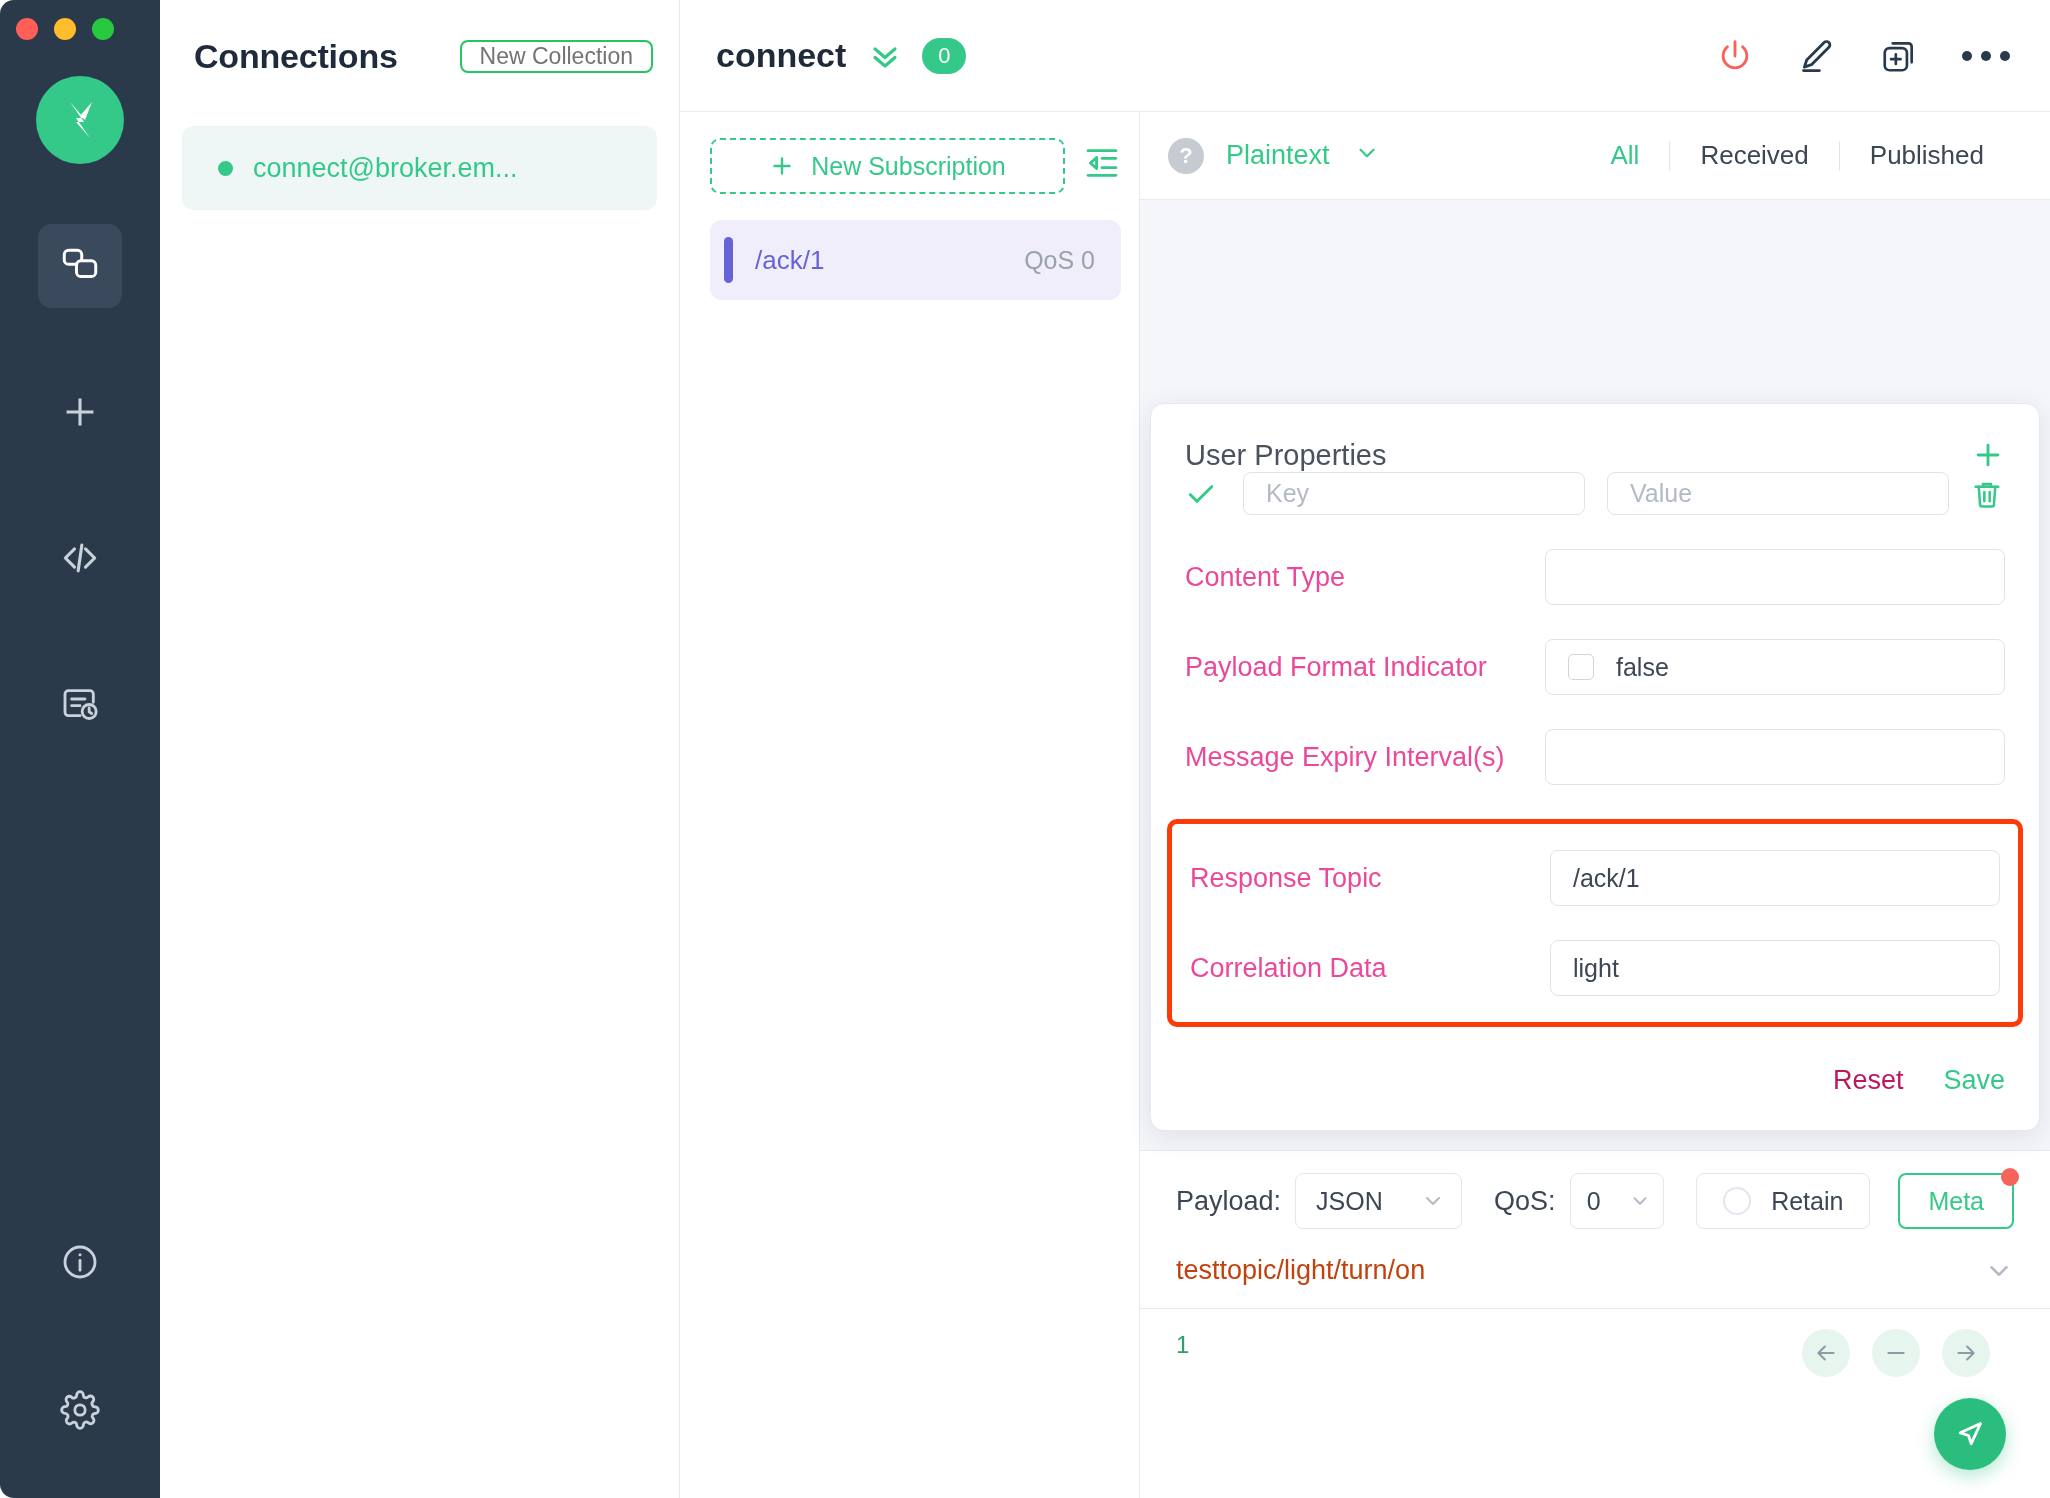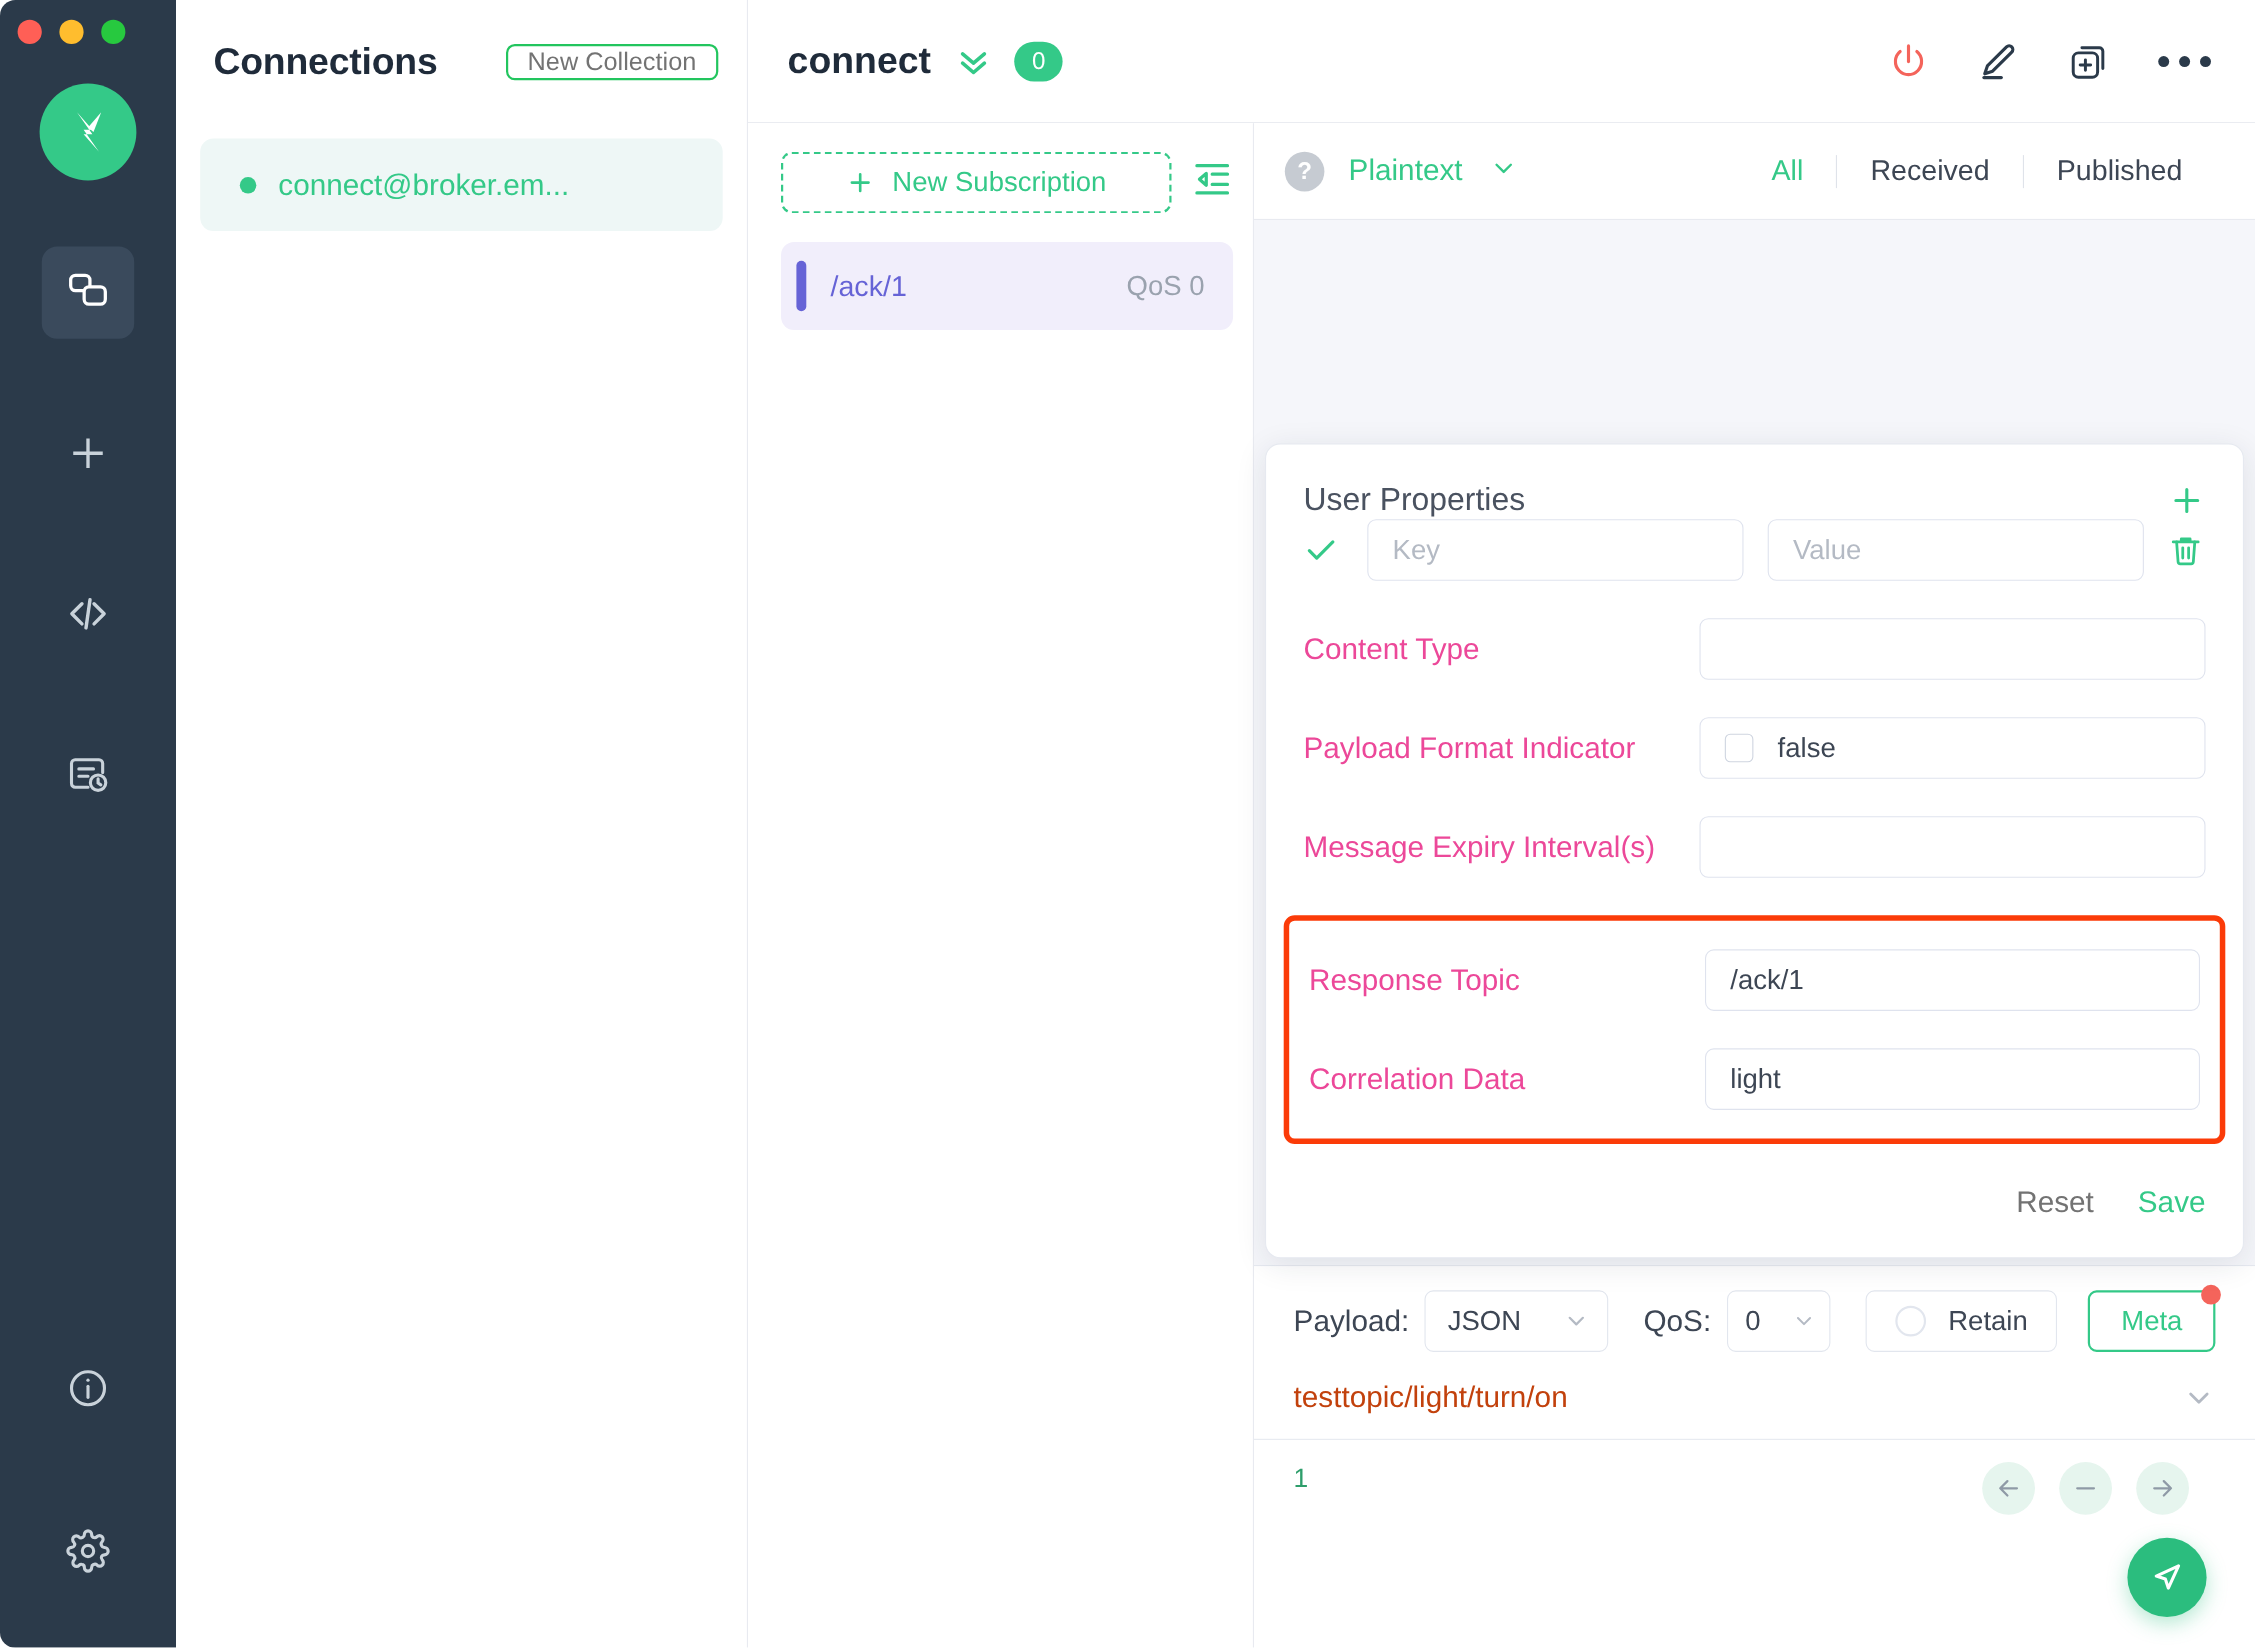--- a/index.html
+++ b/index.html
@@ -199,21 +199,21 @@
     z-index: 20;
   }
   .meta-head {
     display: flex; align-items: center; justify-content: space-between;
   }
   .meta-title { font-size: 29px; color: #4a5260; }
   .plus-green { color: #34c988; display: flex; }
   .up-row { display: flex; align-items: center; gap: 22px; margin-bottom: 34px; }
   .check-green { color: #34c988; display: flex; flex: 0 0 auto; width: 36px; }
   .fld {
-    height: 56px;
+    height: 43px;
     border: 1px solid #dfe3ee;
     border-radius: 8px;
     background: #ffffff;
     display: flex; align-items: center;
     padding: 0 22px;
     font-size: 25px; color: #3d4654;
   }
   .fld.ph { color: #b4bac4; }
   .up-key { flex: 1 1 0; }
   .up-val { flex: 1 1 0; }
@@ -236,21 +236,21 @@
     padding: 26px 18px 4px 18px;
   }
   .redbox .prow:last-child { margin-bottom: 22px; }
 
   .meta-actions {
     display: flex; align-items: center; justify-content: flex-end;
     gap: 40px;
     padding: 26px 0 34px 0;
     font-size: 27px;
   }
-  .act-reset { color: #737373; }
+  .act-reset { color: #be185d; }
   .act-save { color: #34c988; }
 
   
   .pub-bar {
     flex: 0 0 auto;
     background: #ffffff;
     border-top: 1px solid #e6e9f0;
     padding: 22px 36px 0 36px;
   }
   .pub-row1 { display: flex; align-items: center; gap: 0; }

